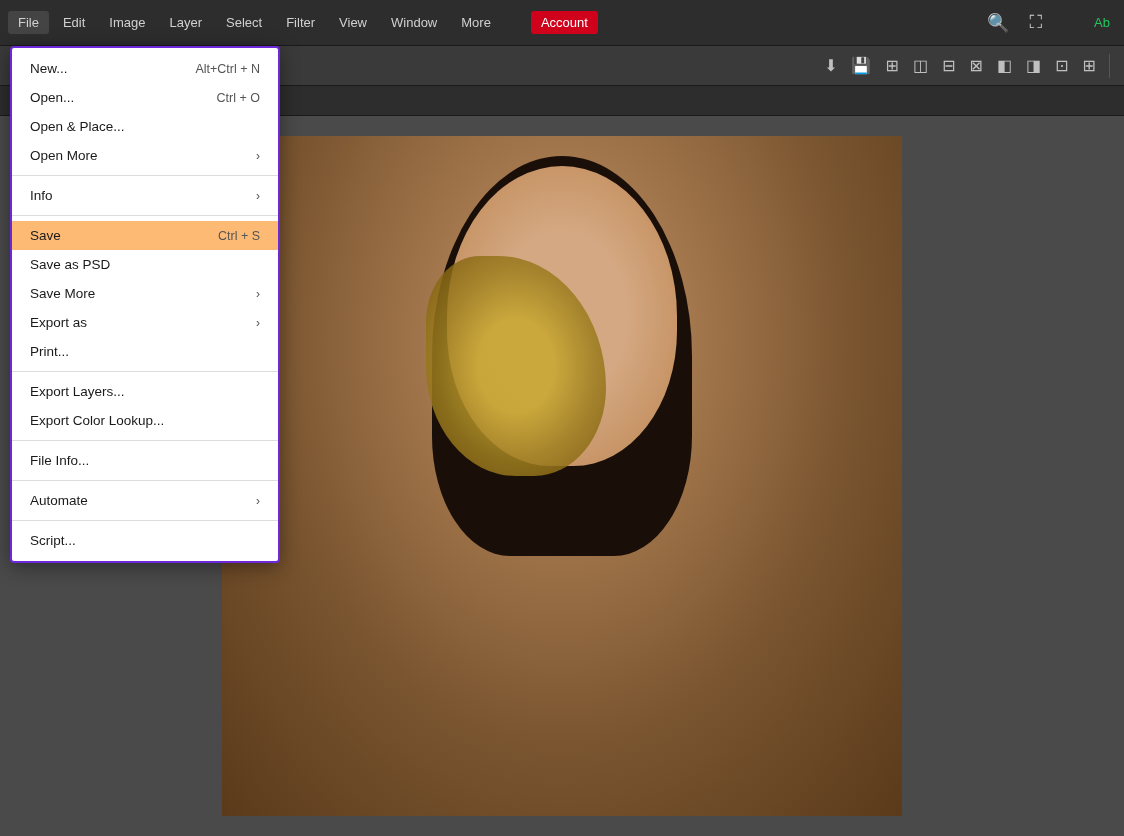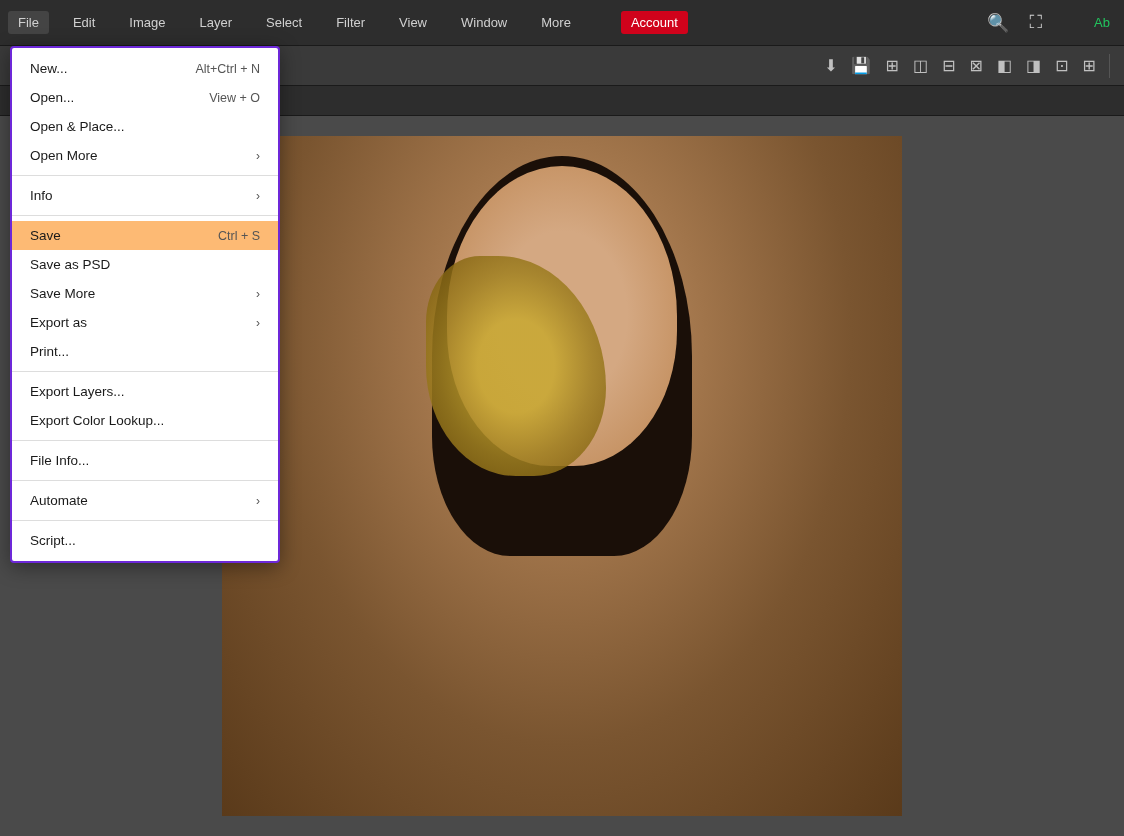--- a/index.html
+++ b/index.html
@@ -11,21 +11,21 @@
       background: #2b2b2b;
     }
 
     
     .menubar {
       height: 46px;
       background: #2d2d2d;
       display: flex;
       align-items: center;
       padding: 0 8px;
-      gap: 14px;
+      gap: 4px;
       position: relative;
       z-index: 100;
       border-bottom: 1px solid #1a1a1a;
       text-align: center;
     }
     .menubar-item {
       color: #d0d0d0;
       font-size: 13px;
       padding: 4px 10px;
       border-radius: 3px;
@@ -323,21 +323,21 @@
   </div>
 </div>
 
 <div class="dropdown-menu" id="dropdown-menu">
 <div class="menu-item">
       <span class="menu-item-label">New...</span>
       <span class="shortcut">Alt+Ctrl + N</span>
     </div>
     <div class="menu-item">
       <span class="menu-item-label">Open...</span>
-      <span class="shortcut">View + O</span>
+      <span class="shortcut">Ctrl + O</span>
     </div>
     <div class="menu-item">
       <span class="menu-item-label">Open &amp; Place...</span>
     </div>
     <div class="menu-item">
       <span class="menu-item-label">Open More</span>
       <span class="arrow">›</span>
     </div>
     <div class="menu-separator"></div>
     <div class="menu-item">

